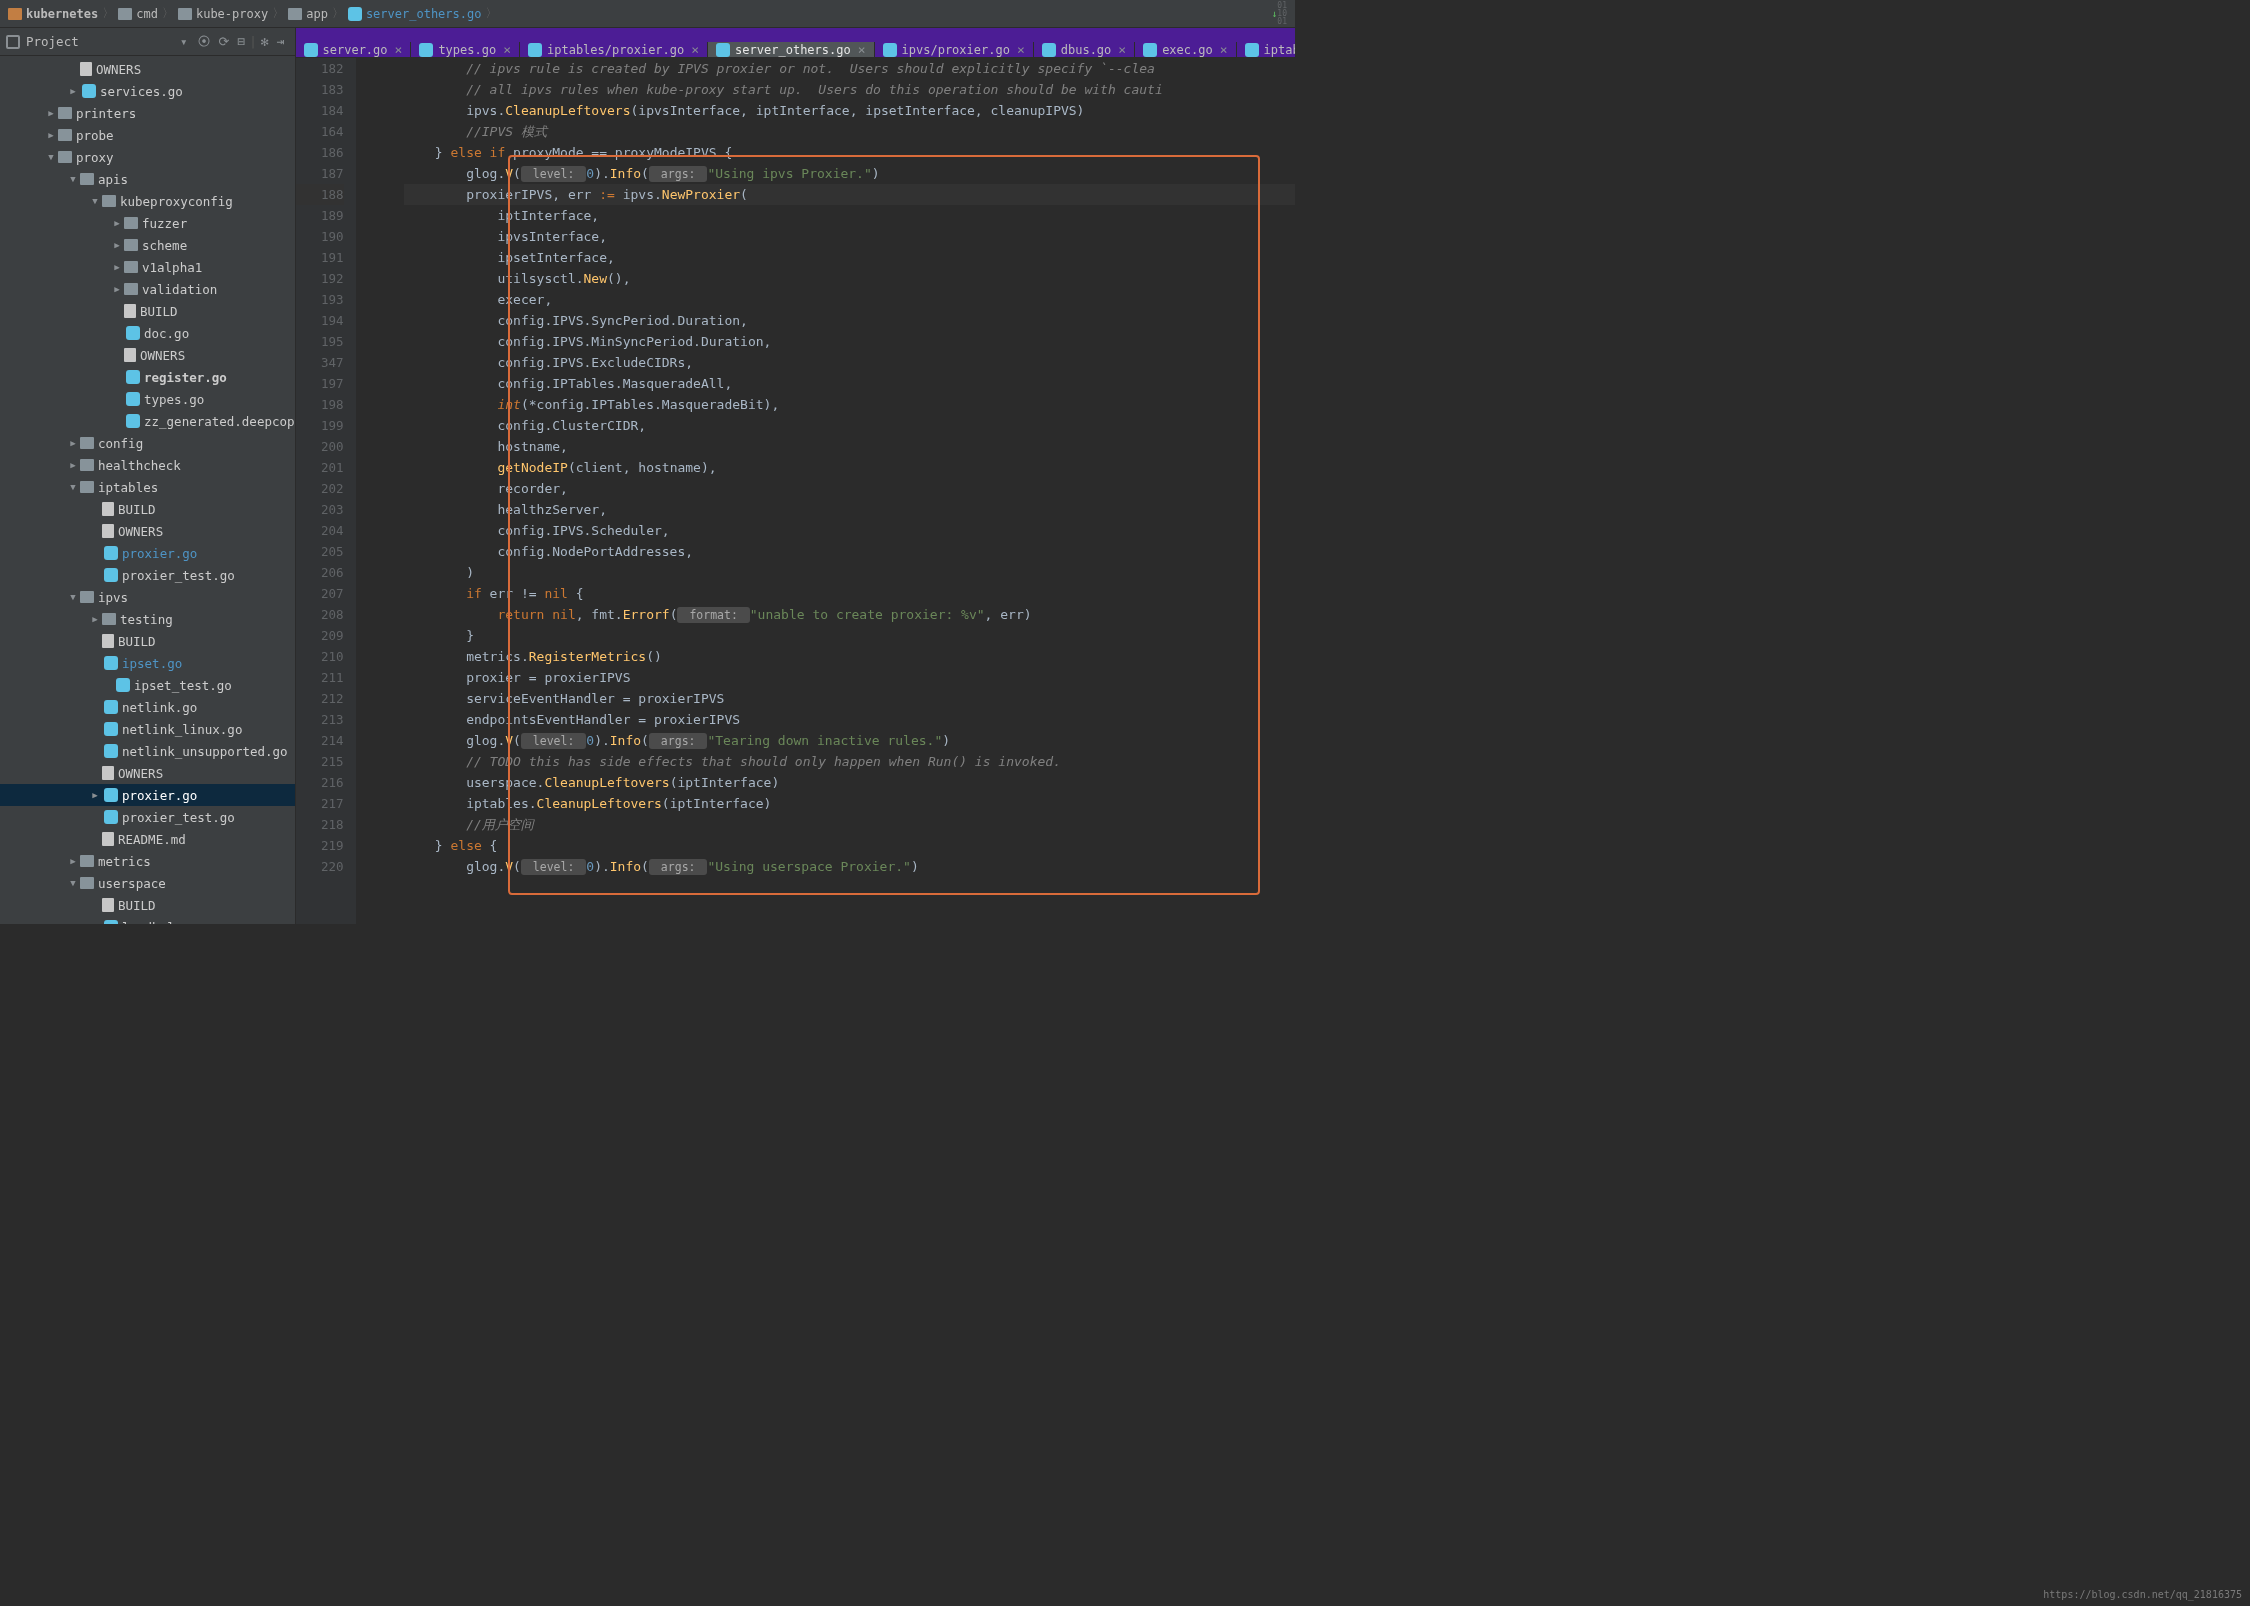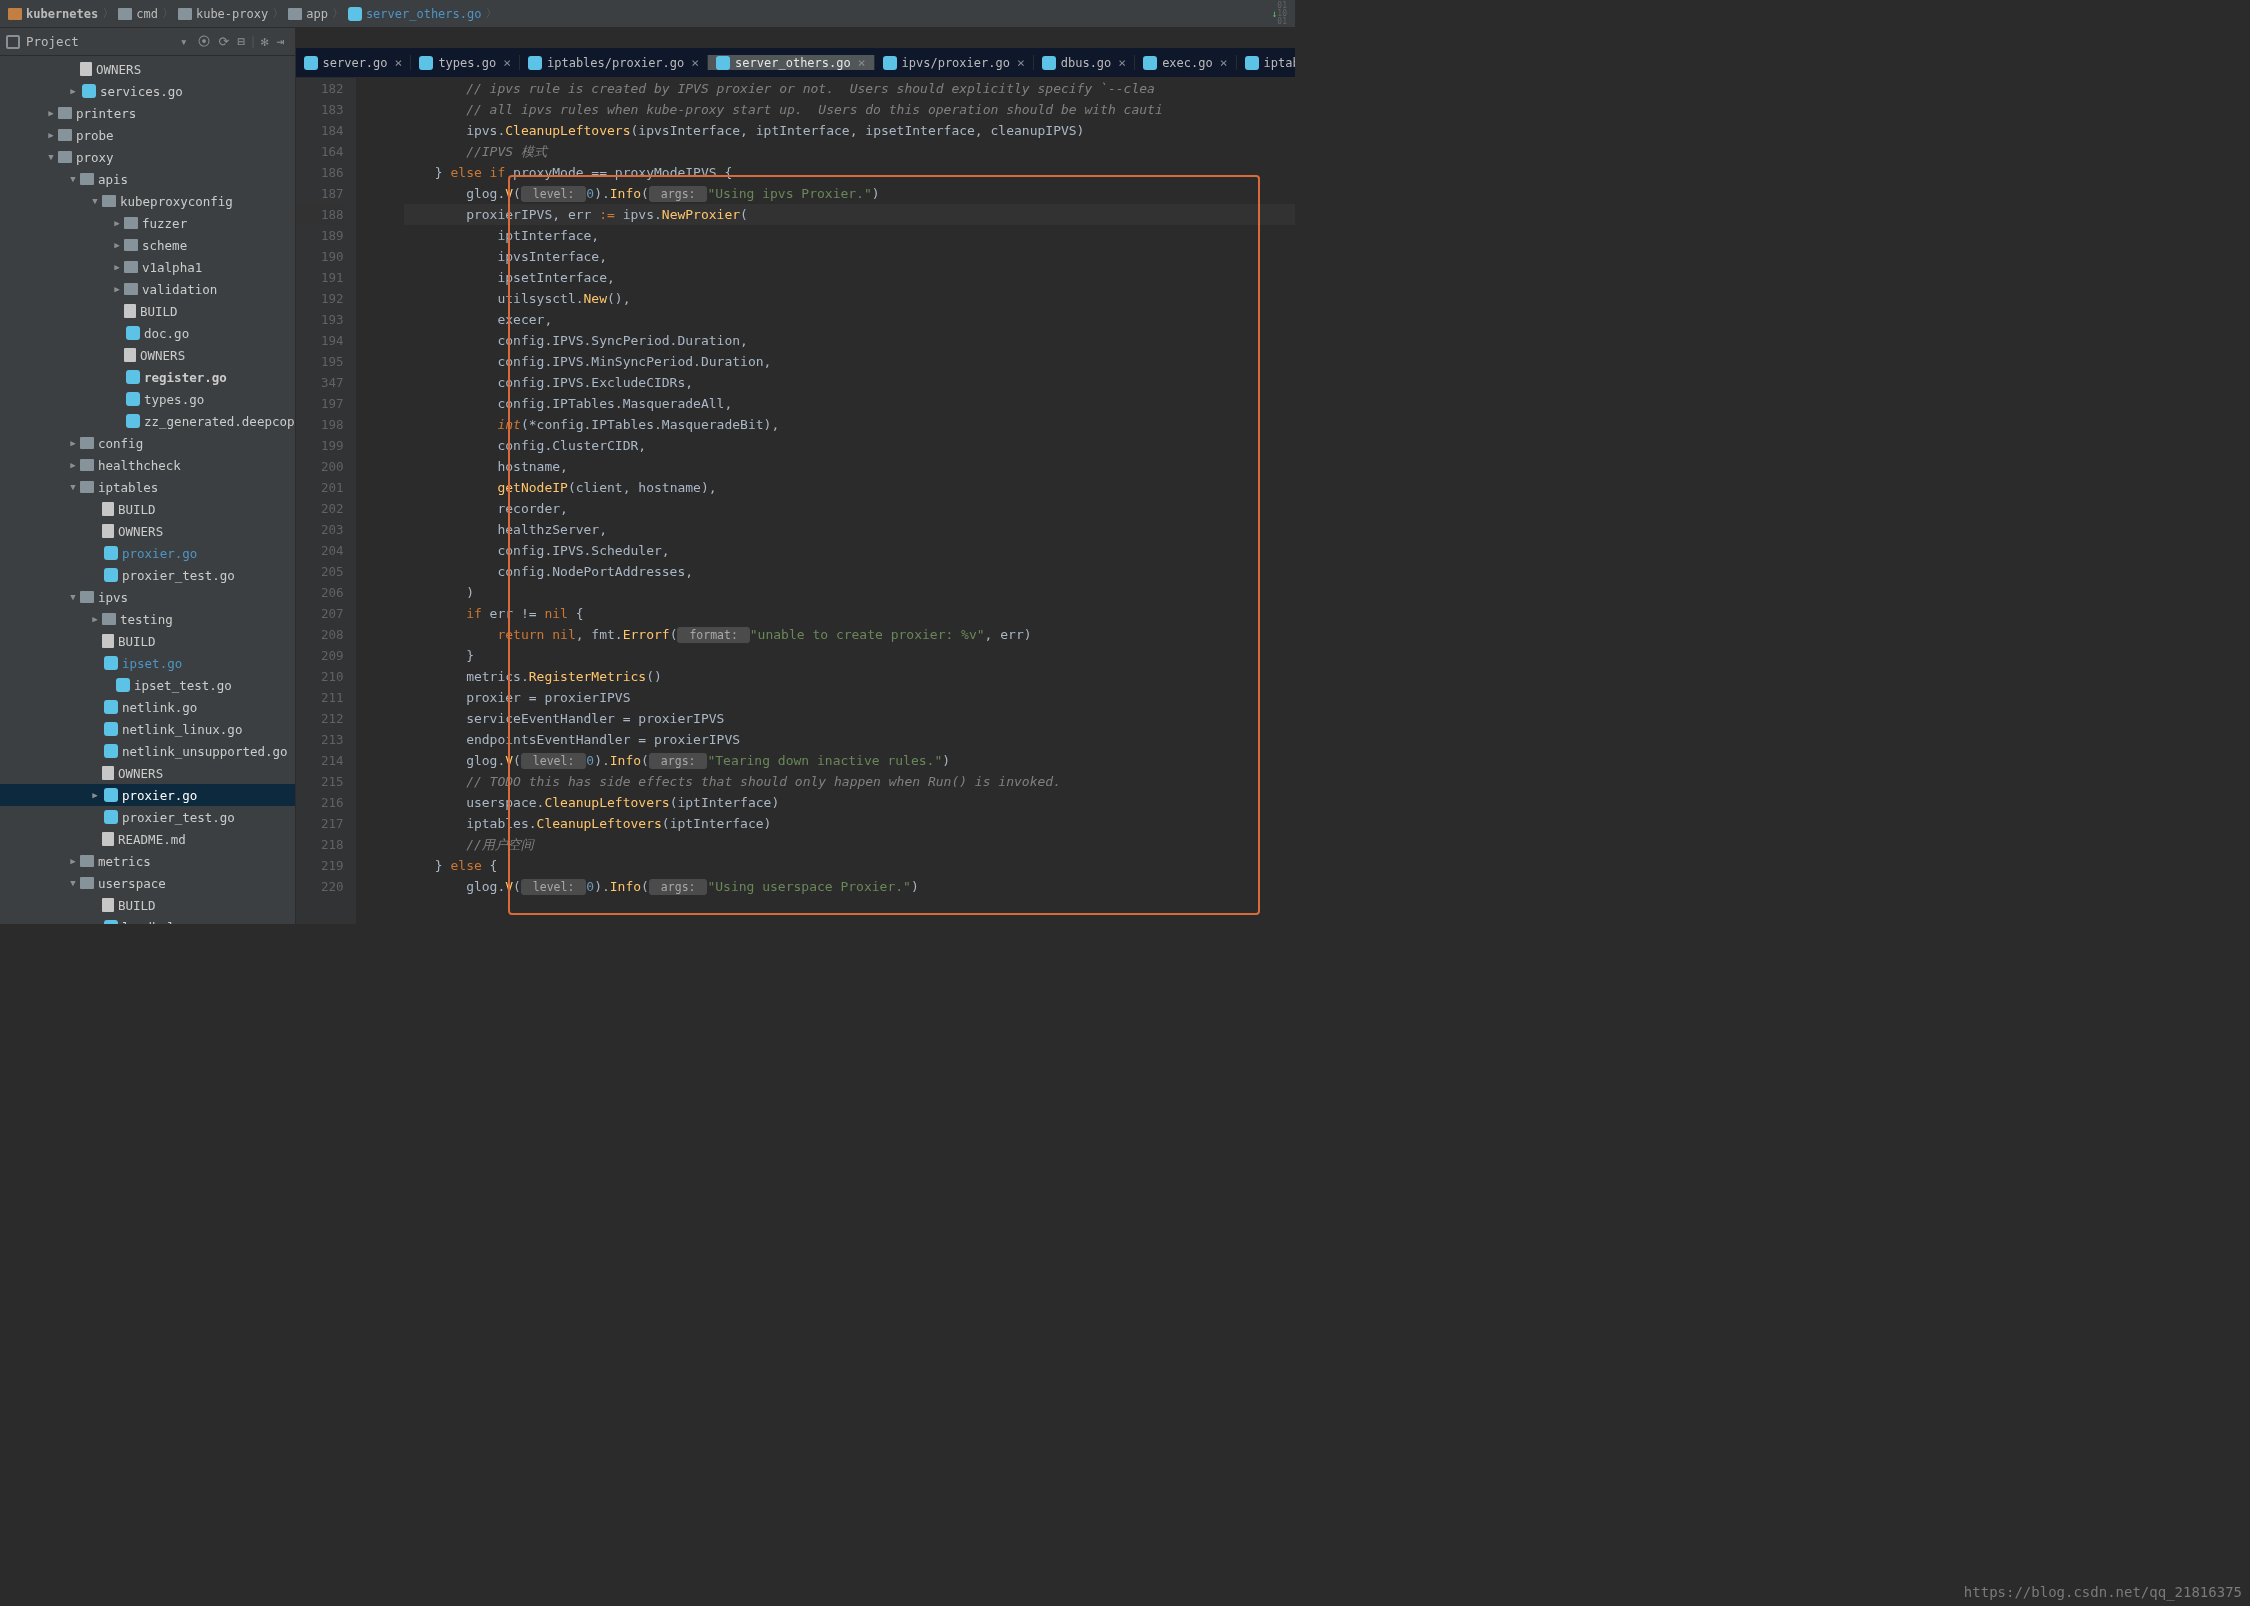--- a/index.html
+++ b/index.html
@@ -25,42 +25,42 @@
 .tree .row.sel { background:#0d293e; color:#fff; }
 .tree .arrow { width:14px; text-align:center; color:#8a8f93; font-size:9px;}
 .tree .arrow.blank{opacity:0;}
 .tree .nm { margin-left:4px; }
 .tree .nm.hl { color:#4e94c5; }
 .go-ic { width:14px; height:14px; background:#5dc3e6; border-radius:3px; display:inline-block; margin-left:2px;}
 .fld-ic { width:14px; height:12px; background:#87939a; display:inline-block; border-radius:1px;}
 .file-ic { width:12px; height:14px; background:#c7c7c7; display:inline-block; border-radius:1px;}
 
 .editor-wrap { flex:1; display:flex; flex-direction:column; background:#2b2b2b;}
-.tabs { height:30px; background:#0f172a; display:flex; align-items:center; border-bottom:1px solid #2b2b2b; overflow:hidden;margin-top:20px;}
+.tabs { height:30px; background:#4c1d95; display:flex; align-items:flex-end; border-bottom:1px solid #2b2b2b; overflow:hidden;}
 .tab { display:flex; align-items:center; padding:0 8px; gap:5px; border-right:1px solid #2b2b2b; color:#bbb; font-size:12px; cursor:pointer; white-space:nowrap;}
 .tab.active { background:#515658; color:#e6e6e6; }
 .tab .close { color:#8a8f93; font-size:13px; margin-left:2px;}
 .editor { flex:1; display:flex; overflow:hidden; position:relative;gap:40px;}
 .gutter { width:60px; background:#313335; text-align:right; padding-right:12px; color:#606366; font-size:12.5px; line-height:21px; padding-top:0; user-select:none; position:relative;}
 .gutter .ln { height:21px; position:relative;}
 .gutter .ln.curr { background:#323232;}
 .code { flex:1; overflow:auto; padding-left:8px; font-size:13px; line-height:21px; position:relative;}
 .code .line { height:21px; white-space:pre;}
 .code .line.curr { background:#323232;}
 
 .k { color:#cc7832; } 
 .fn { color:#ffc66d; } 
 .s { color:#6a8759; } 
 .n { color:#6897bb; } 
 .c { color:#808080; font-style:italic;} 
 .ty { color:#cc7832; font-style:italic;}
 .hint { background:#4b4b4b; color:#a8a8a8; padding:1px 5px; border-radius:3px; font-style:normal; font-size:11.5px;}
 
 .hlbox { position:absolute; border:2px solid #d96b3a; pointer-events:none; border-radius:4px;}
-.watermark { position:fixed; bottom:6px; right:8px; color:#7a7a7a; font-size:14px;}
+.watermark { position:fixed; bottom:6px; right:8px; color:#7a7a7a; font-size:10px;}
 .dlind{ color:#5dbf60; font-size:10px;}
 </style>
 </head>
 <body>
 
 <div class="top">
   <div class="breadcrumbs">
     <span class="item">
         <span class="fldr-ic root"></span>
         <b>kubernetes</b>

